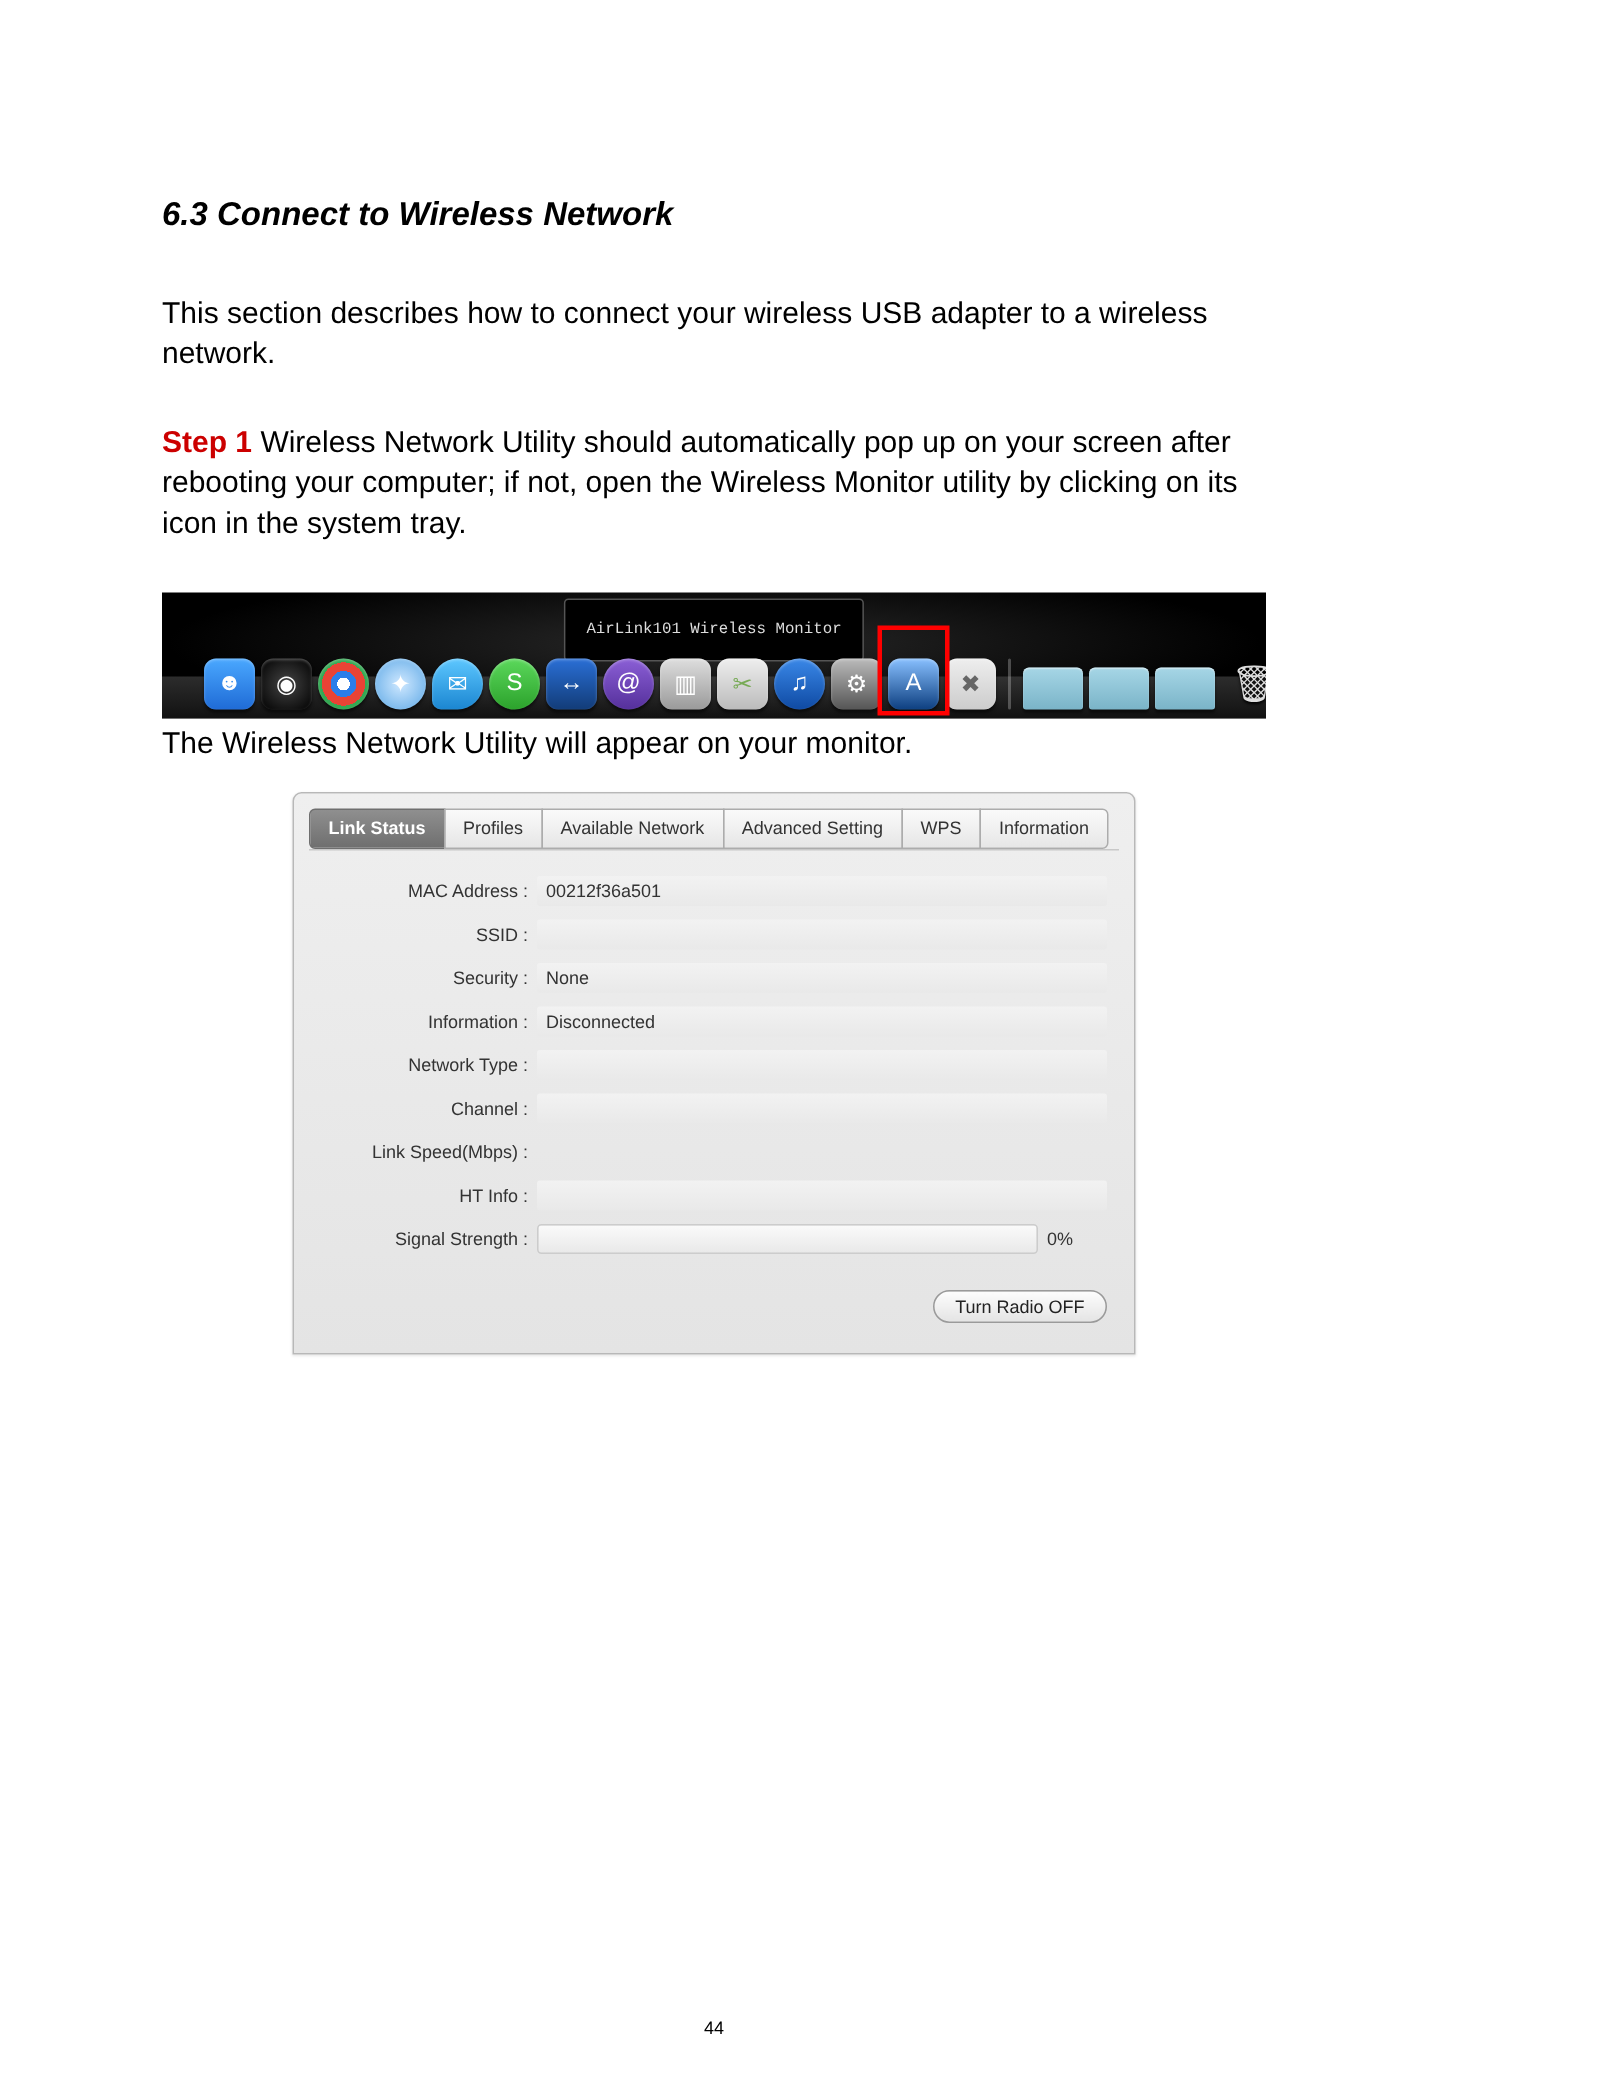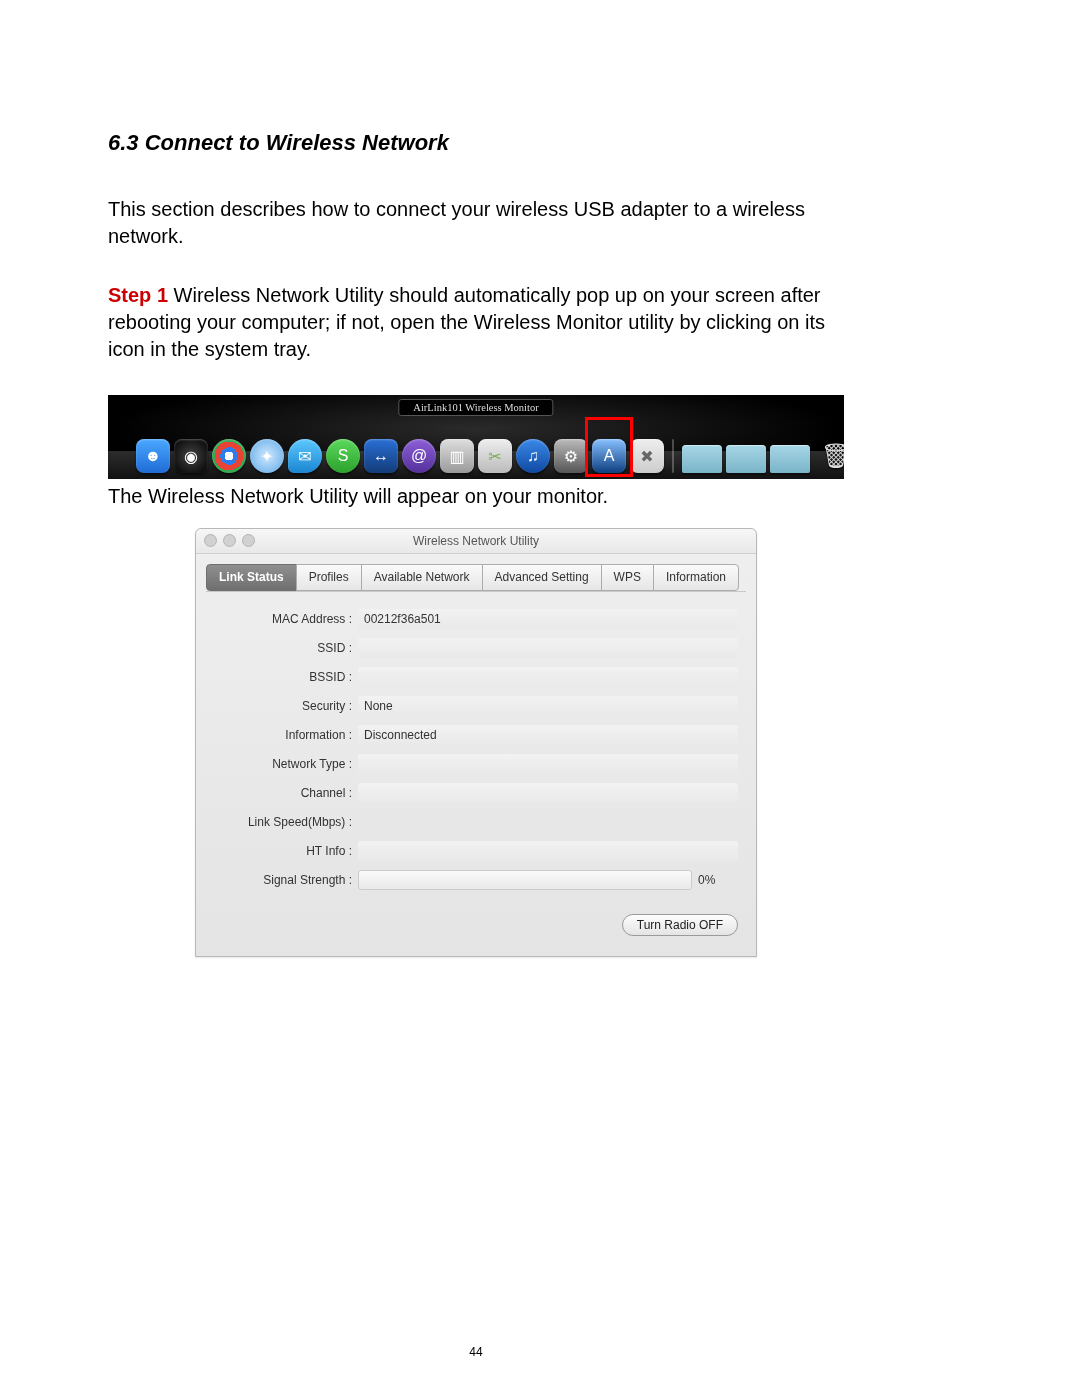--- a/index.html
+++ b/index.html
@@ -42,23 +42,23 @@
     overflow: hidden;
     margin-bottom: 4px;
   }
   .dock-banner {
     position: absolute;
     top: 4px;
     left: 50%;
     transform: translateX(-50%);
     background: #000;
     color: #ddd;
-    font-family: Liberation Serif, serif;
+    font-family: Liberation Mono, monospace;
     font-size: 10.5px;
-    padding: 2px 14px;
+    padding: 14px 14px;
     border: 1px solid #555;
     border-radius: 3px;
     white-space: nowrap;
   }
   .dock-shelf {
     position: absolute;
     left: 0;
     right: 0;
     bottom: 0;
     height: 28px;
@@ -294,28 +294,20 @@
       <div class="dock-folder"></div>
       <div class="dock-folder"></div>
       <div class="dock-trash">🗑</div>
     </div>
     <div class="highlight-box" id="highlight-box" style="left: 477px;"></div>
   </div>
 
   <div class="body-text" style="margin-bottom:0">The Wireless Network Utility will appear on your monitor.</div>
 
   <div class="utility-figure">
-    <div class="util-titlebar">
-      <div class="traffic-lights">
-        <div class="tl"></div>
-        <div class="tl"></div>
-        <div class="tl"></div>
-      </div>
-      <span>Wireless Network Utility</span>
-    </div>
 
     <div class="util-tabs">
       <div class="util-tab active">Link Status</div>
       <div class="util-tab">Profiles</div>
       <div class="util-tab">Available Network</div>
       <div class="util-tab">Advanced Setting</div>
       <div class="util-tab">WPS</div>
       <div class="util-tab">Information</div>
     </div>
     <div class="tab-underline"></div>
@@ -323,24 +315,20 @@
     <div class="util-body">
       <div class="util-row">
         <div class="util-label">MAC Address :</div>
         <div class="util-field">00212f36a501</div>
       </div>
       <div class="util-row">
         <div class="util-label">SSID :</div>
         <div class="util-field"></div>
       </div>
       <div class="util-row">
-        <div class="util-label">BSSID :</div>
-        <div class="util-field"></div>
-      </div>
-      <div class="util-row">
         <div class="util-label">Security :</div>
         <div class="util-field">None</div>
       </div>
       <div class="util-row">
         <div class="util-label">Information :</div>
         <div class="util-field">Disconnected</div>
       </div>
       <div class="util-row">
         <div class="util-label">Network Type :</div>
         <div class="util-field"></div>

